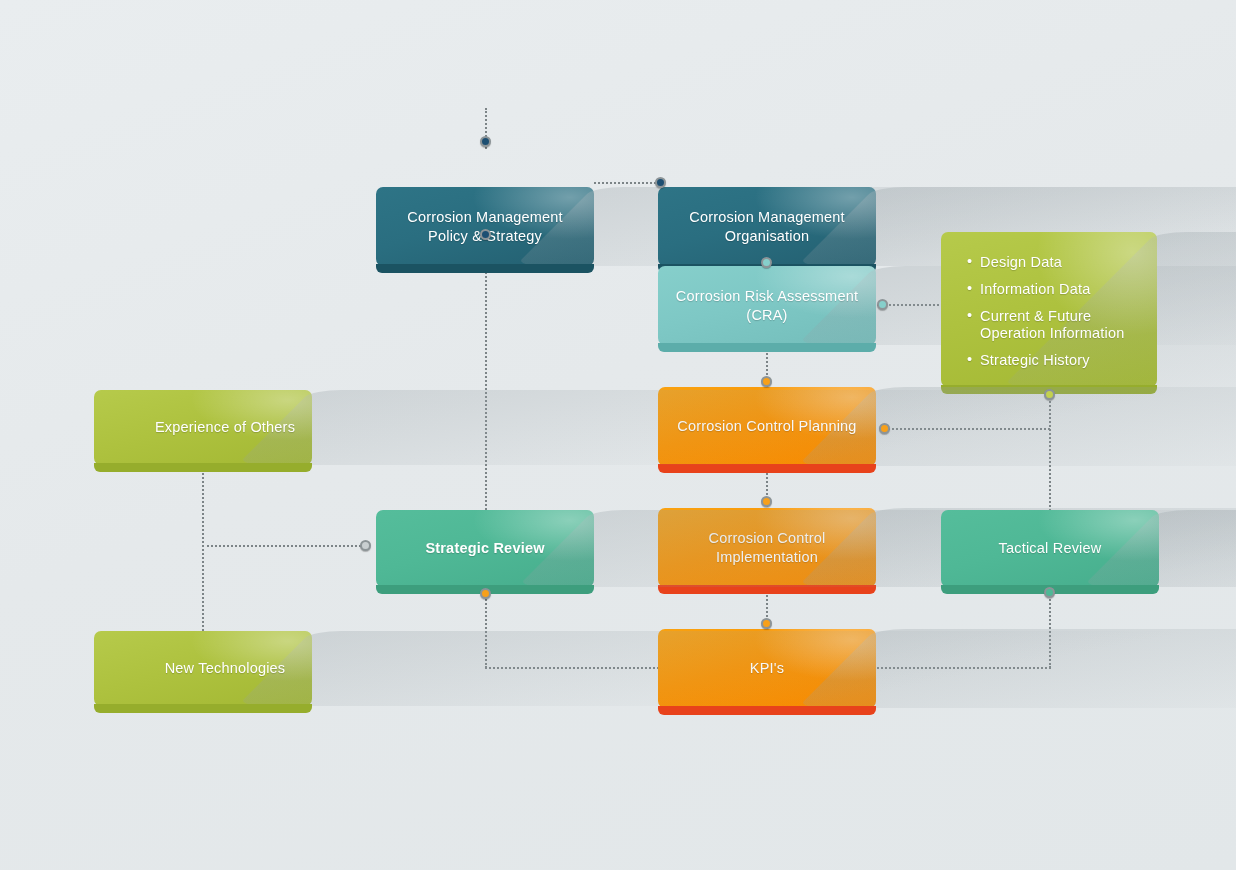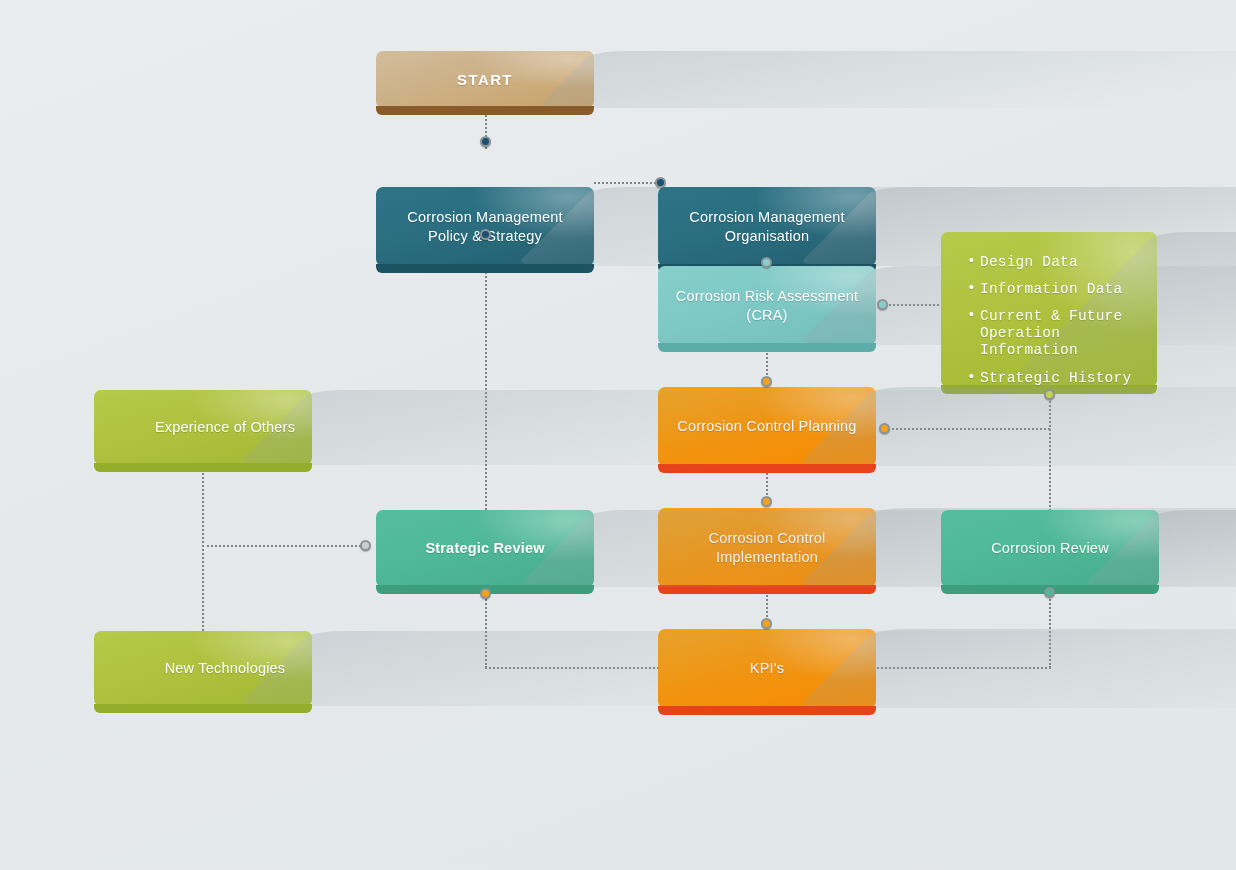--- a/index.html
+++ b/index.html
@@ -60,21 +60,21 @@
 
   
   .d-navy{background:#1d4f72;}
   .d-ltteal{background:#86cfcb;}
   .d-orange{background:#f7a01a;}
   .d-green{background:#c3d14f;}
   .d-mint{background:#4fb896;}
   .d-grey{background:#c9cfd1;}
 
   
-  .node.bullets{display:block;padding:22px 20px 18px 26px;text-align:left;font-family:Liberation Mono, monospace;}
+  .node.bullets{display:block;padding:22px 20px 18px 26px;text-align:left;}
   .node.bullets ul{margin:0;padding:0;list-style:none;position:relative;z-index:3;}
   .node.bullets li{position:relative;padding-left:13px;margin:0 0 10px 0;
       font-size:14.5px;line-height:1.18;text-shadow:0 1px 1px rgba(0,0,0,.18);}
   .node.bullets li:last-child{margin-bottom:0;}
   .node.bullets li::before{content:"•";position:absolute;left:0;top:-1px;}
 </style>
 </head>
 <body>
 
 <div id="stage">
@@ -116,25 +116,20 @@
   <div class="dot d-ltteal" style="left:877px;top:299px;"></div>
   <div class="dot d-orange" style="left:761px;top:376px;"></div>
   <div class="dot d-orange" style="left:879px;top:423px;"></div>
   <div class="dot d-green" style="left:1044px;top:389px;"></div>
   <div class="dot d-orange" style="left:761px;top:496px;"></div>
   <div class="dot d-orange" style="left:761px;top:618px;"></div>
   <div class="dot d-mint" style="left:1044px;top:587px;"></div>
   <div class="dot d-orange" style="left:480px;top:588px;"></div>
   <div class="dot d-grey" style="left:360px;top:540px;"></div>
 
-  <div class="node p-start" style="left:376px;top:51px;width:218px;height:57px;font-size:15px;font-weight:600;letter-spacing:1.4px;">
-    <span class="gloss"></span>
-    <span class="edge"></span>
-    <span class="lbl">START</span>
-  </div>
 
   <div class="node p-teal" style="left:376px;top:149px;width:218px;height:79px;font-size:14.5px;">
     <span class="gloss"></span>
     <span class="edge"></span>
     <span class="lbl">Corrosion Management<br>Policy &amp; Strategy</span>
   </div>
 
   <div class="node p-teal" style="left:658px;top:149px;width:218px;height:79px;font-size:14.5px;">
     <span class="gloss"></span>
     <span class="edge"></span>
@@ -178,21 +173,21 @@
 
   <div class="node p-mint" style="left:376px;top:510px;width:218px;height:77px;font-size:14.5px;font-weight:bold;">
     <span class="gloss"></span>
     <span class="edge"></span>
     <span class="lbl">Strategic  Review</span>
   </div>
 
   <div class="node p-mint" style="left:941px;top:510px;width:218px;height:77px;font-size:14.5px;">
     <span class="gloss"></span>
     <span class="edge"></span>
-    <span class="lbl">Corrosion Review</span>
+    <span class="lbl">Tactical Review</span>
   </div>
 
   <div class="node p-green" style="left:94px;top:390px;width:218px;height:75px;font-size:14.5px;">
     <span class="gloss"></span>
     <span class="edge"></span>
     <span class="lbl">Experience of Others</span>
   </div>
 
   <div class="node p-green" style="left:94px;top:631px;width:218px;height:75px;font-size:14.5px;text-align:right;">
     <span class="gloss"></span>

